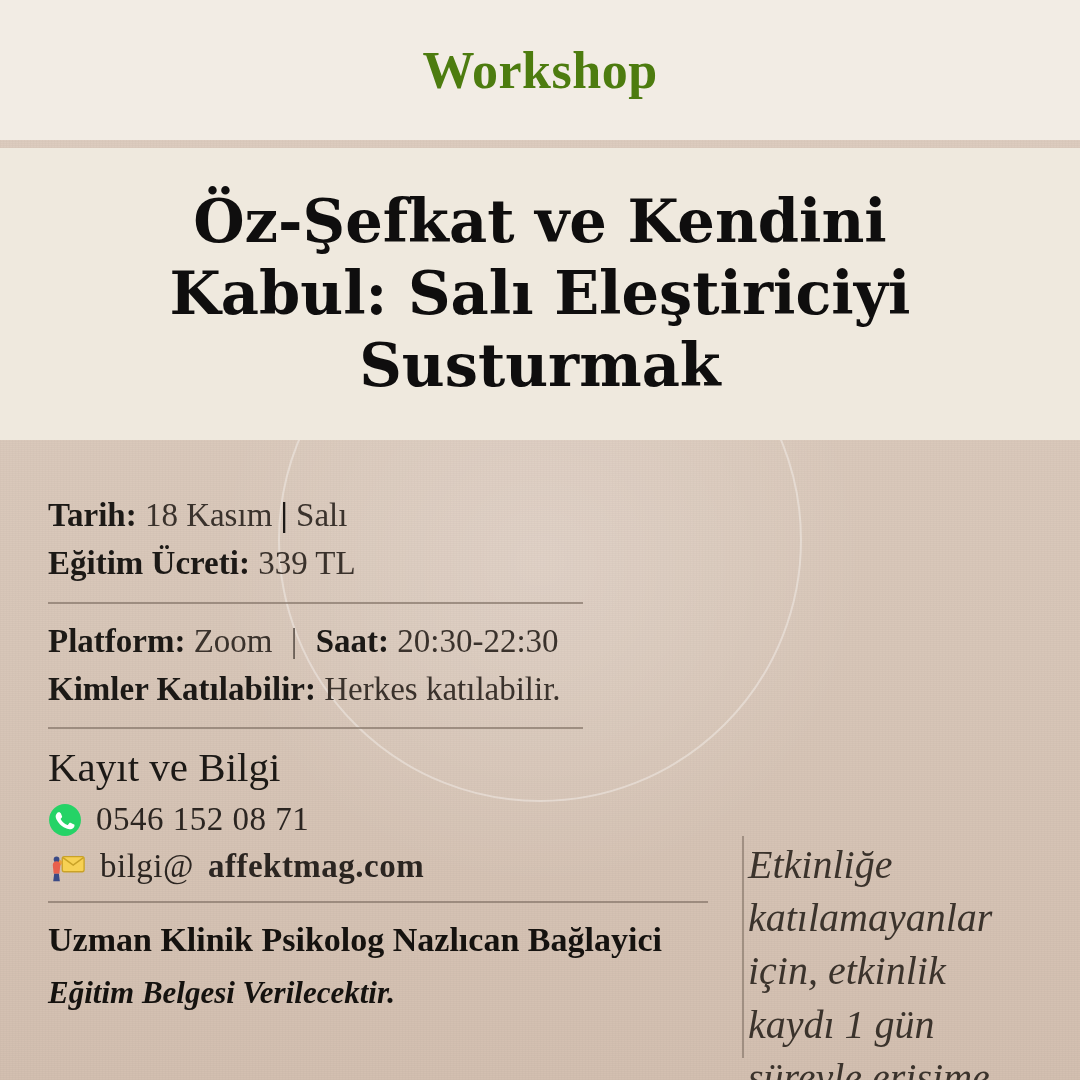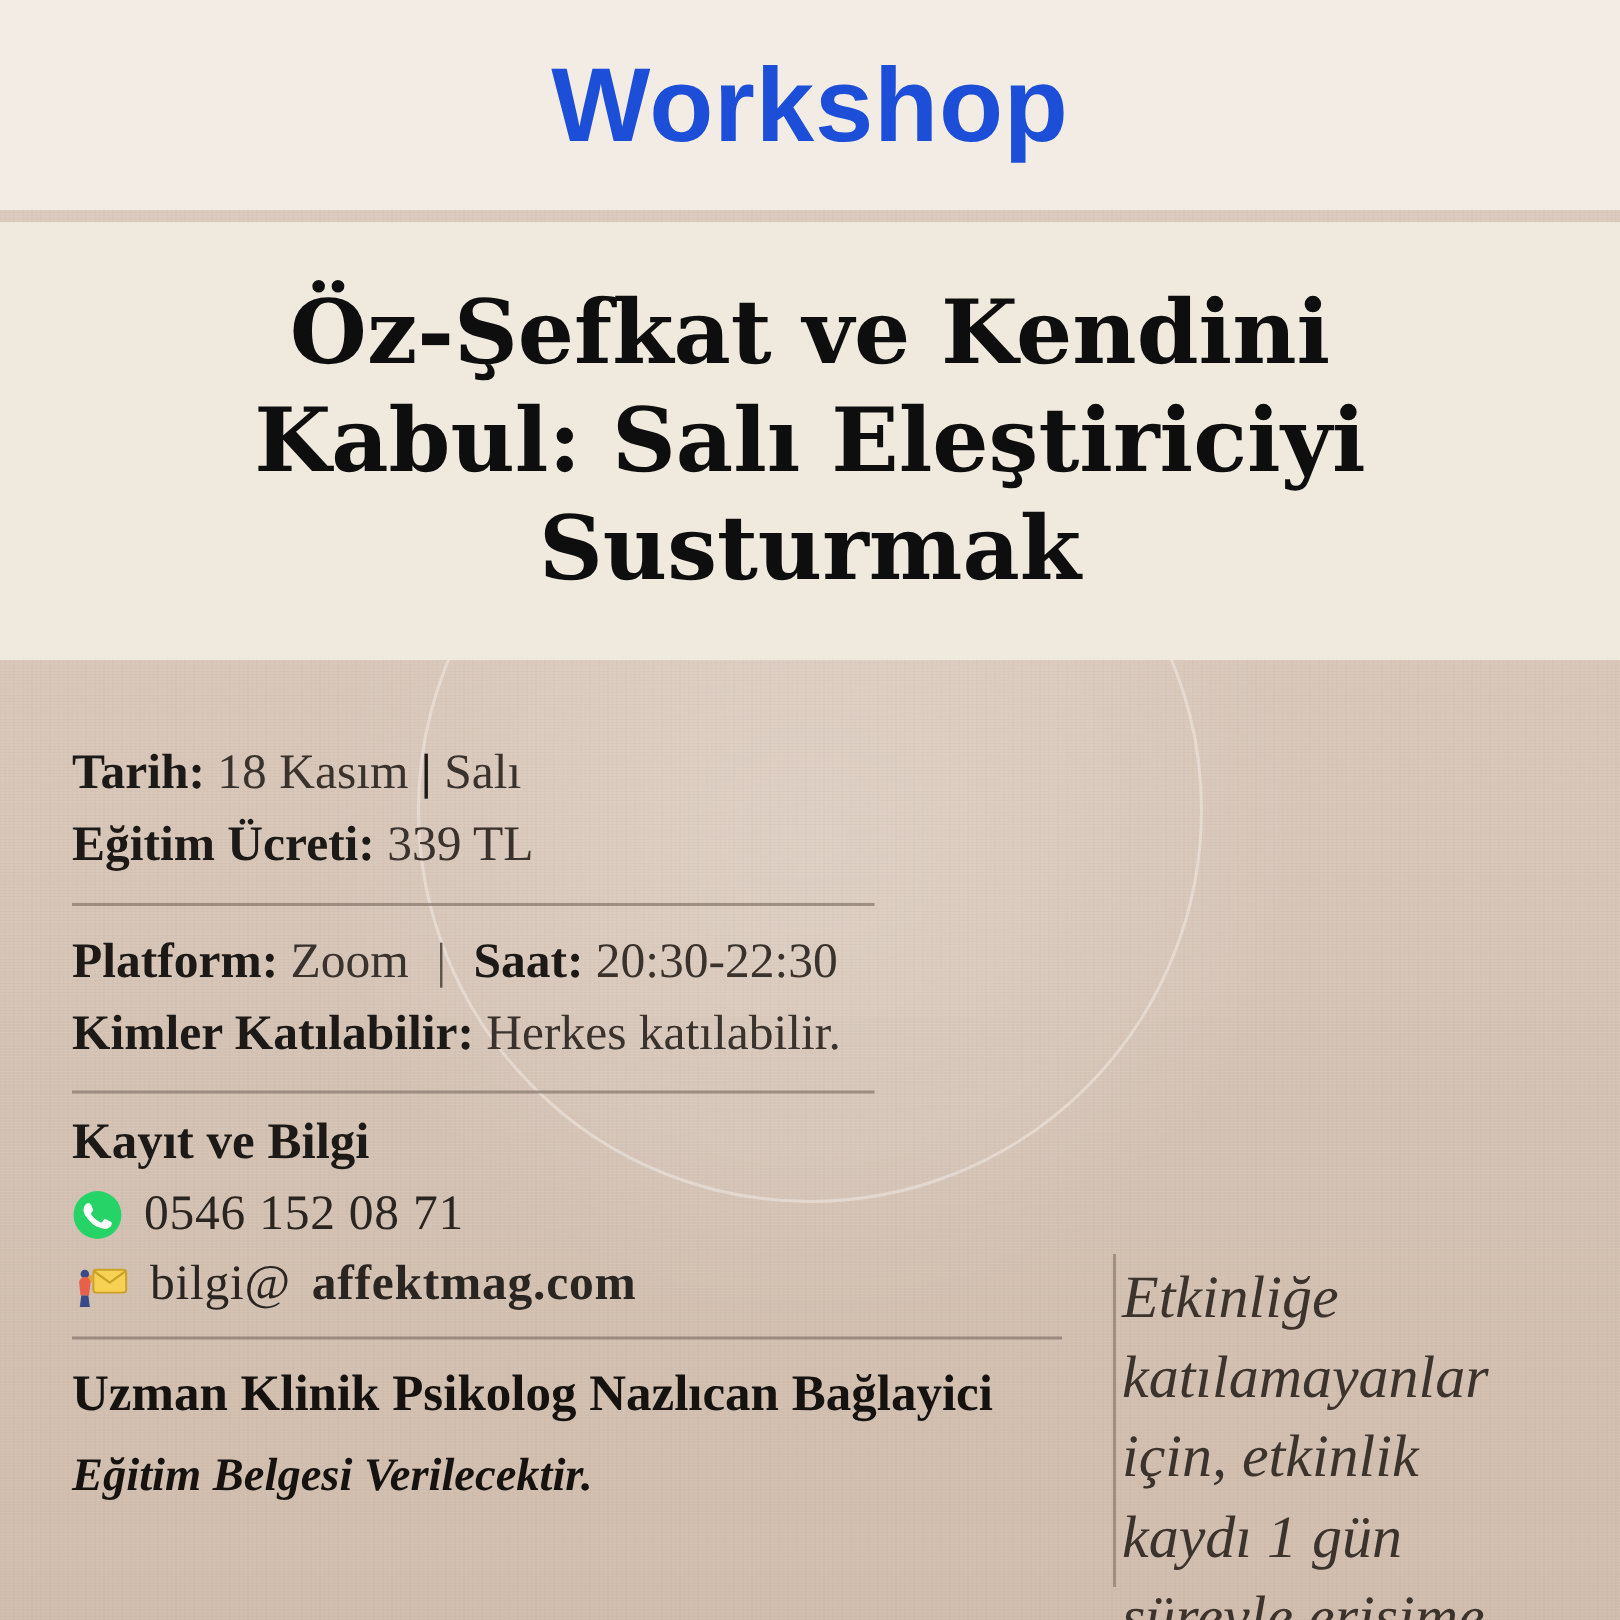--- a/index.html
+++ b/index.html
@@ -49,25 +49,25 @@
     left: 0;
     top: 0;
     width: 1080px;
     height: 140px;
     background: #f2ece4;
     display: flex;
     align-items: center;
     justify-content: center;
   }
   .band-top .title {
-    font-family: Liberation Sans, sans-serif;
-    font-weight: 700;
-    font-size: 70px;
+    font-family: Liberation Serif, serif;
+    font-weight: 700;
+    font-size: 52px;
     letter-spacing: 0.5px;
-    color: #1d4ed8;
+    color: #4d7c0f;
   }
 
   
   .band-headline {
     position: absolute;
     left: 0;
     top: 148px;
     width: 1080px;
     height: 292px;
     background: #efe9de;
@@ -111,22 +111,22 @@
   }
   .rule.short { width: 535px; }
 
   .sep {
     display: inline-block;
     padding: 0 10px;
     color: #5e544c;
   }
 
   .kayit {
-    font-size: 34px;
-    font-weight: 700;
+    font-size: 41px;
+    font-weight: 400;
     color: #1c1916;
     margin-bottom: 10px;
   }
   .contact {
     display: flex;
     align-items: center;
     gap: 14px;
     font-size: 33px;
     color: #2b2521;
     margin: 10px 0;

